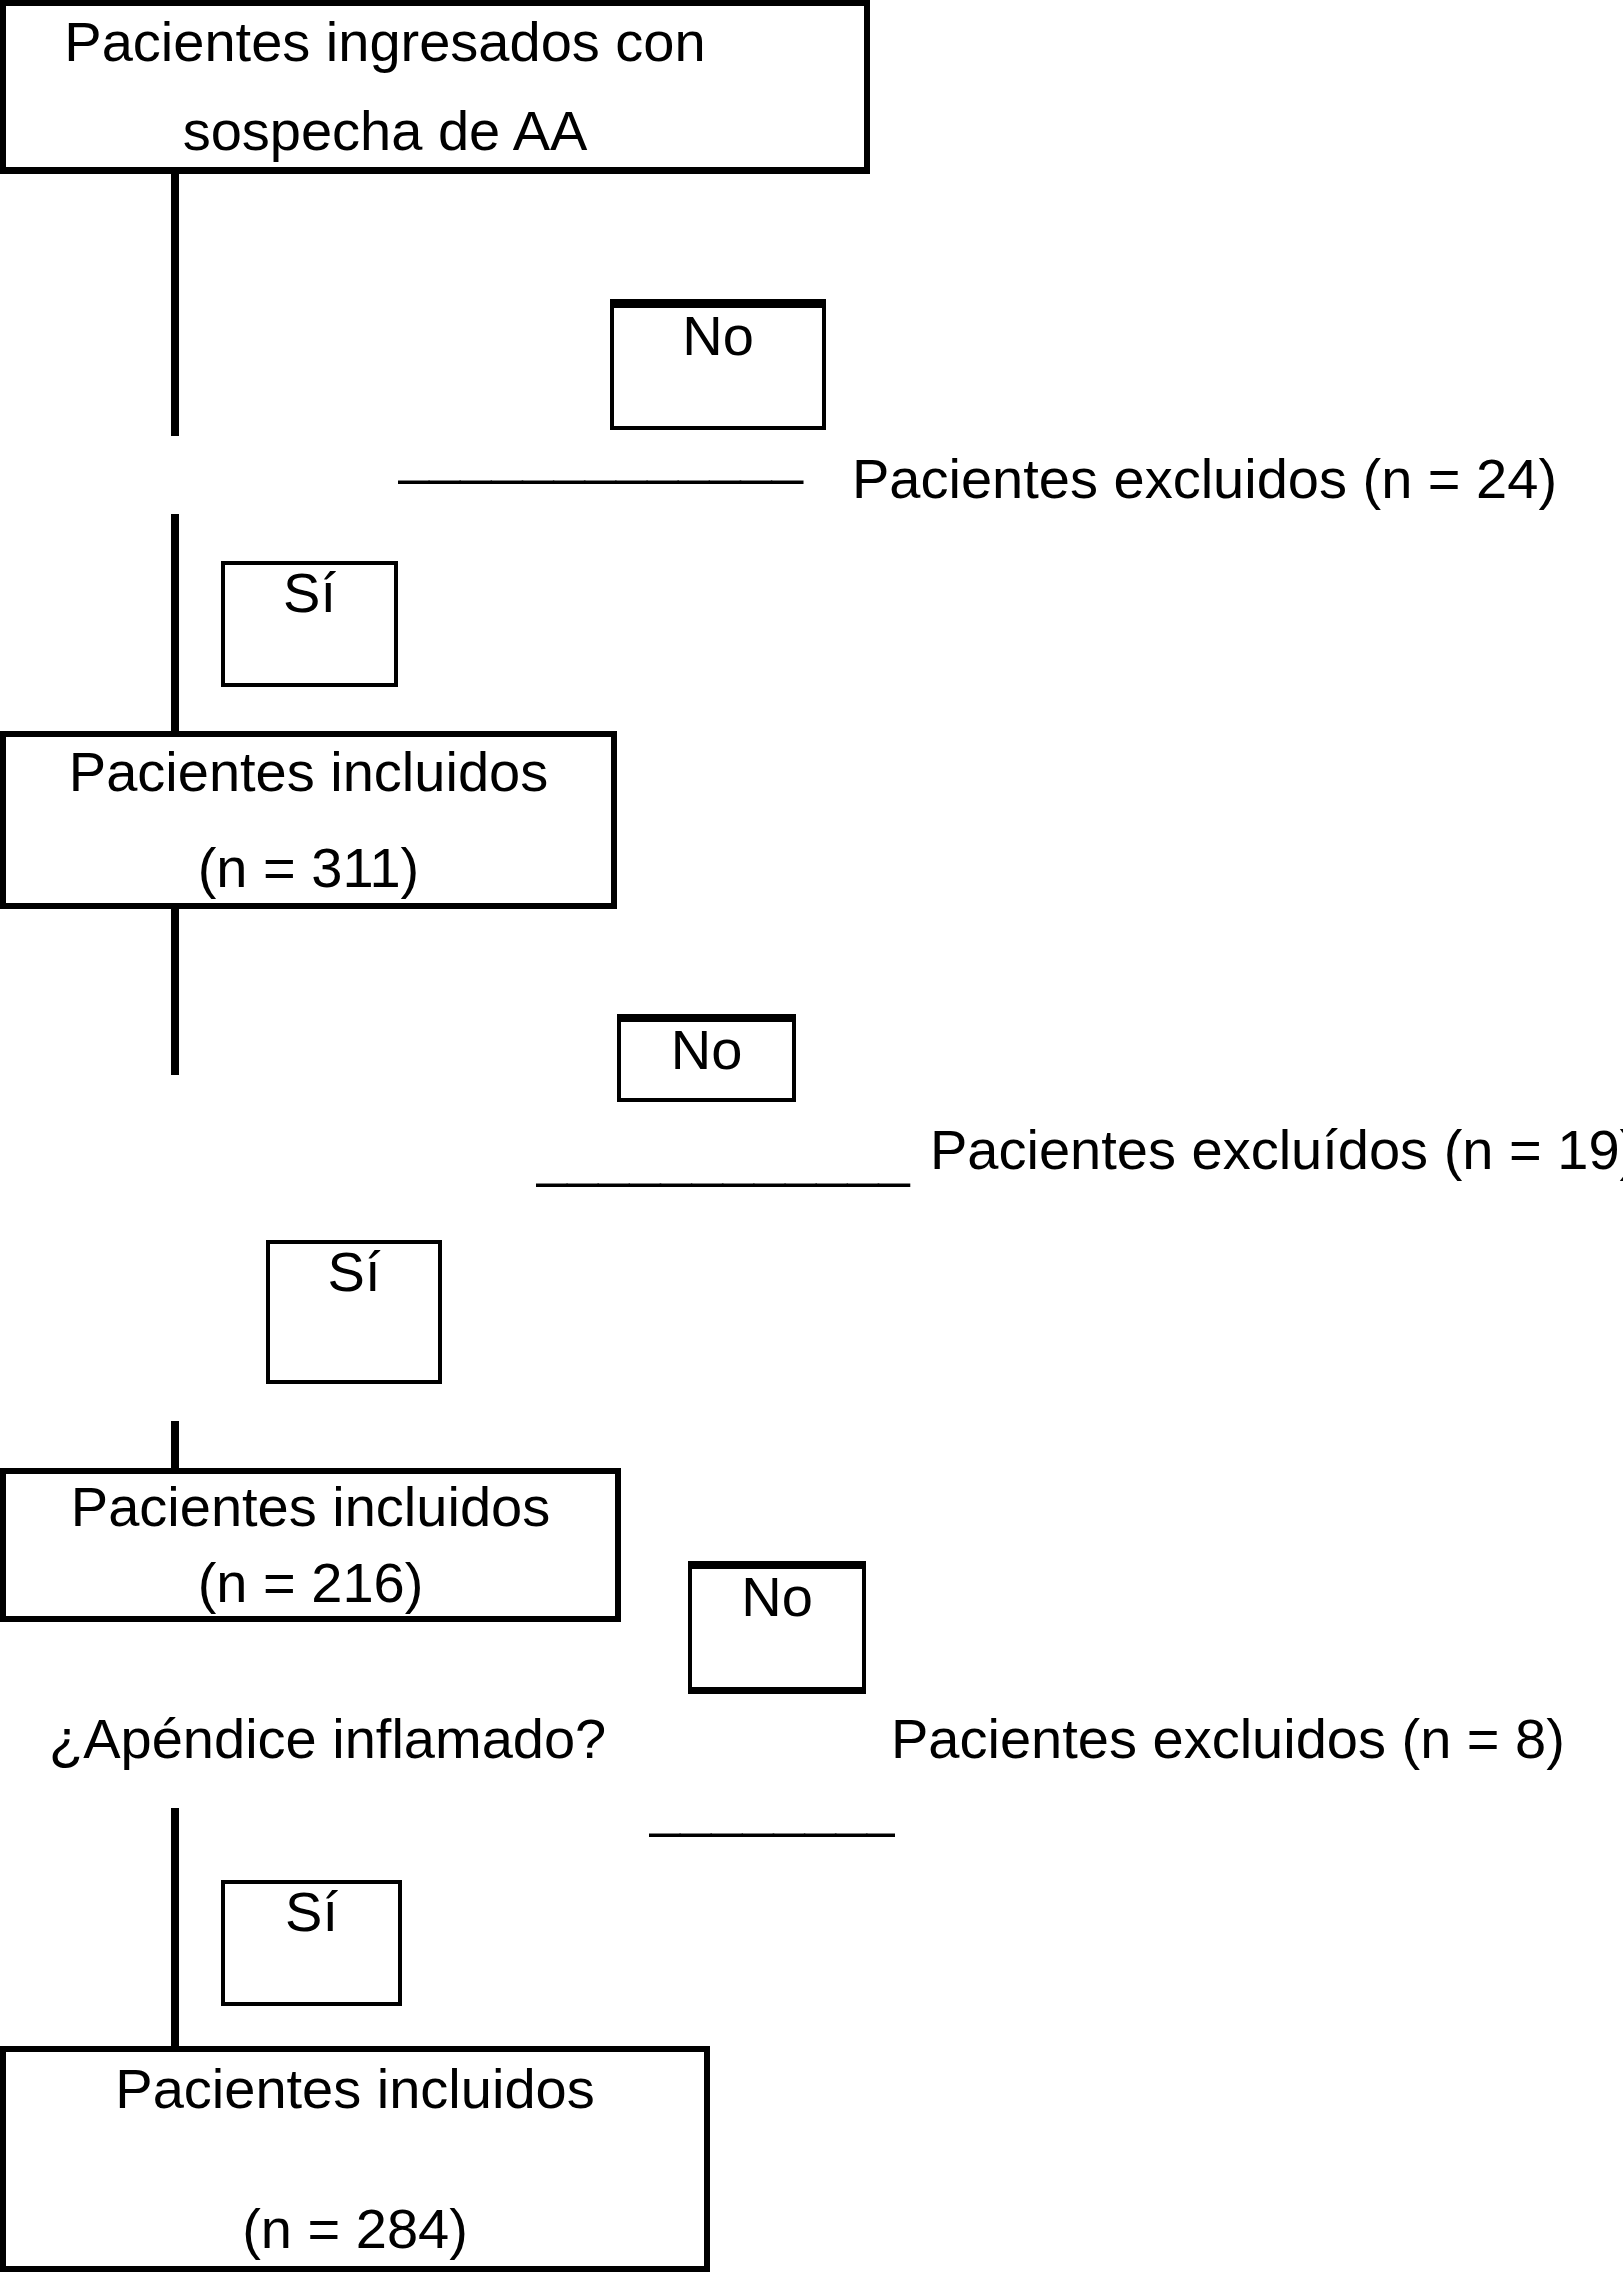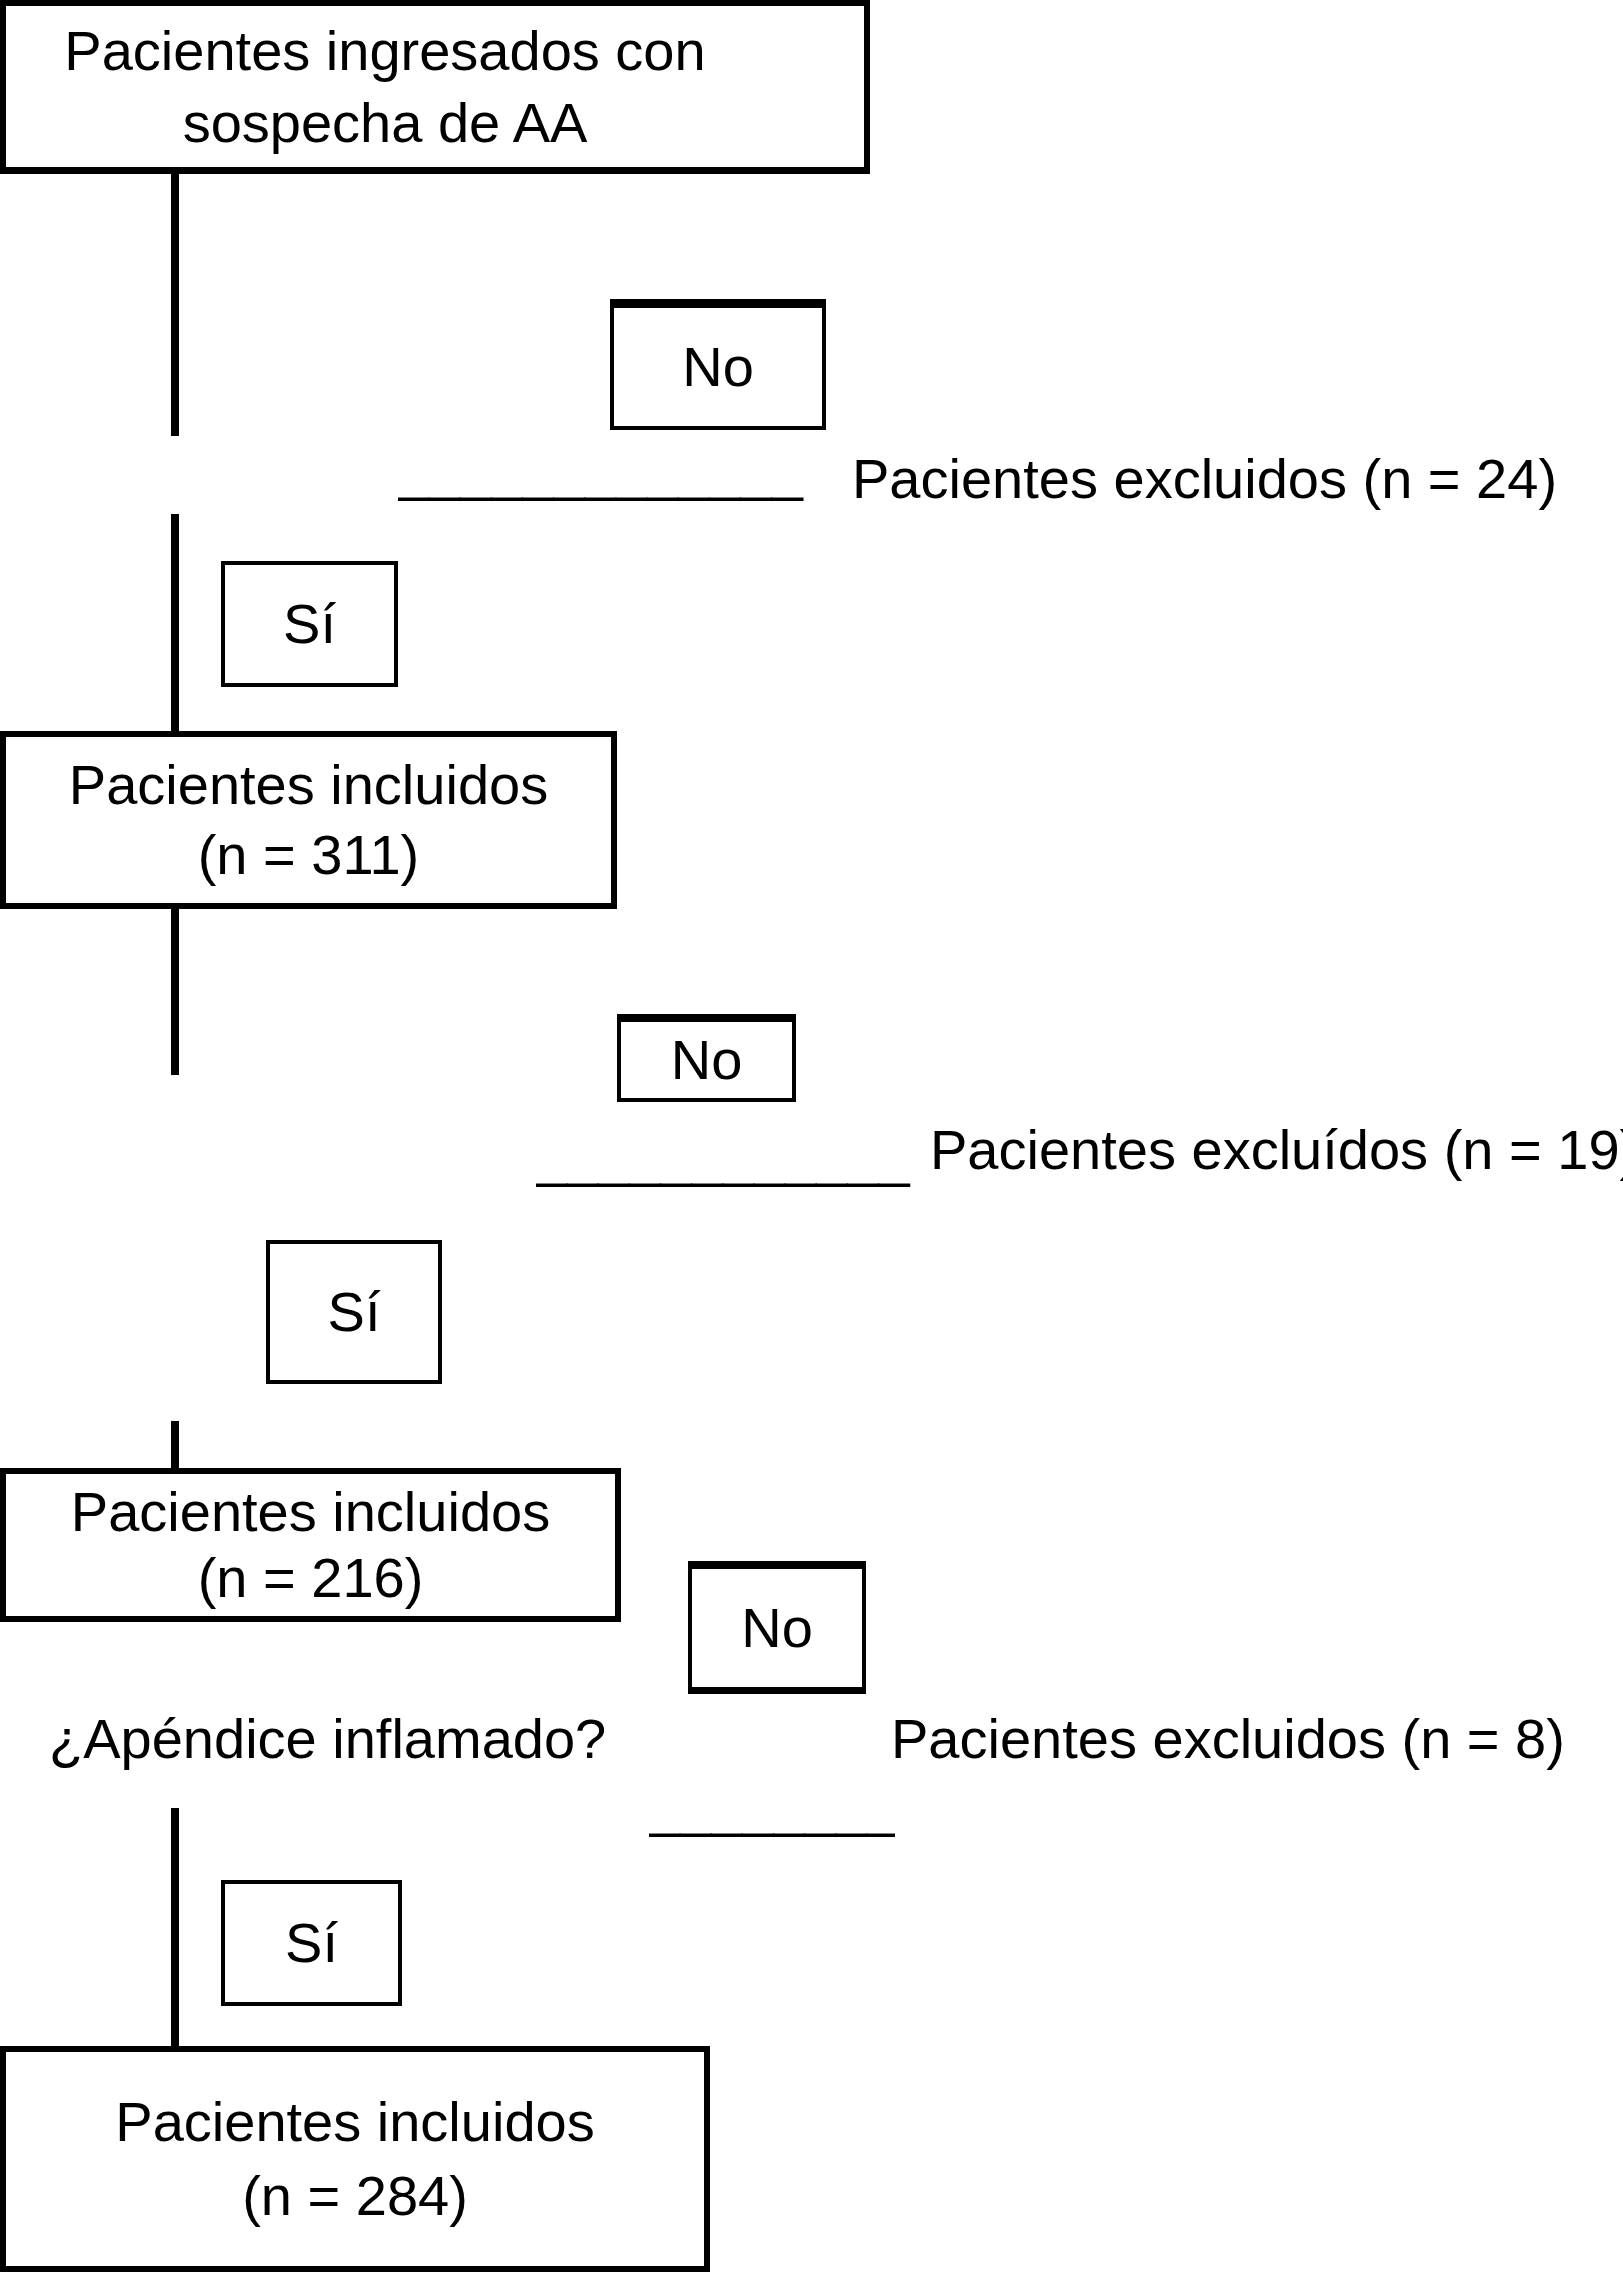--- a/index.html
+++ b/index.html
@@ -13,21 +13,21 @@
     overflow: hidden;
   }
   .box {
     position: absolute;
     box-sizing: border-box;
     border: 6px solid #000000;
     background: #ffffff;
     display: flex;
     flex-direction: column;
     align-items: center;
-    justify-content: center;
+    justify-content: space-between;
     text-align: center;
     font-size: 56px;
     line-height: 70px;
   }
   .sq {
     border-width: 4px;
     line-height: 56px;
   }
   .no1 { border-top-width: 9px; }
   .no2 { border-top-width: 8px; }
@@ -44,21 +44,21 @@
     line-height: 62px;
   }
   .blank {
     overflow: hidden;
     letter-spacing: 0;
   }
   #start-box { left: 0px; top: 0px; width: 870px; height: 174px; padding-right: 100px; line-height: 72px; border-bottom-width: 7px; }
   #vline-1 { left: 171px; top: 174px; height: 262px; }
   #no-box-1 { left: 610px; top: 299px; width: 216px; height: 131px; }
   #q1-label { left: 70px; top: 448px; }
-  #q1-blank { left: 398px; top: 440px; width: 410px; }
+  #q1-blank { left: 398px; top: 423px; width: 410px; }
   #q1-excluded { left: 826px; top: 448px; margin-left: 26px; }
   #vline-2 { left: 171px; top: 514px; height: 217px; }
   #yes-box-1 { left: 221px; top: 561px; width: 177px; height: 126px; }
   #box-311 { left: 0px; top: 731px; width: 617px; height: 178px; }
   #vline-3 { left: 171px; top: 909px; height: 166px; }
   #no-box-2 { left: 617px; top: 1014px; width: 179px; height: 88px; }
   #q2-label { left: 55px; top: 1119px; }
   #q2-blank { left: 536px; top: 1126px; width: 375px; }
   #q2-excluded { left: 930px; top: 1119px; }
   #yes-box-2 { left: 266px; top: 1240px; width: 176px; height: 144px; }

